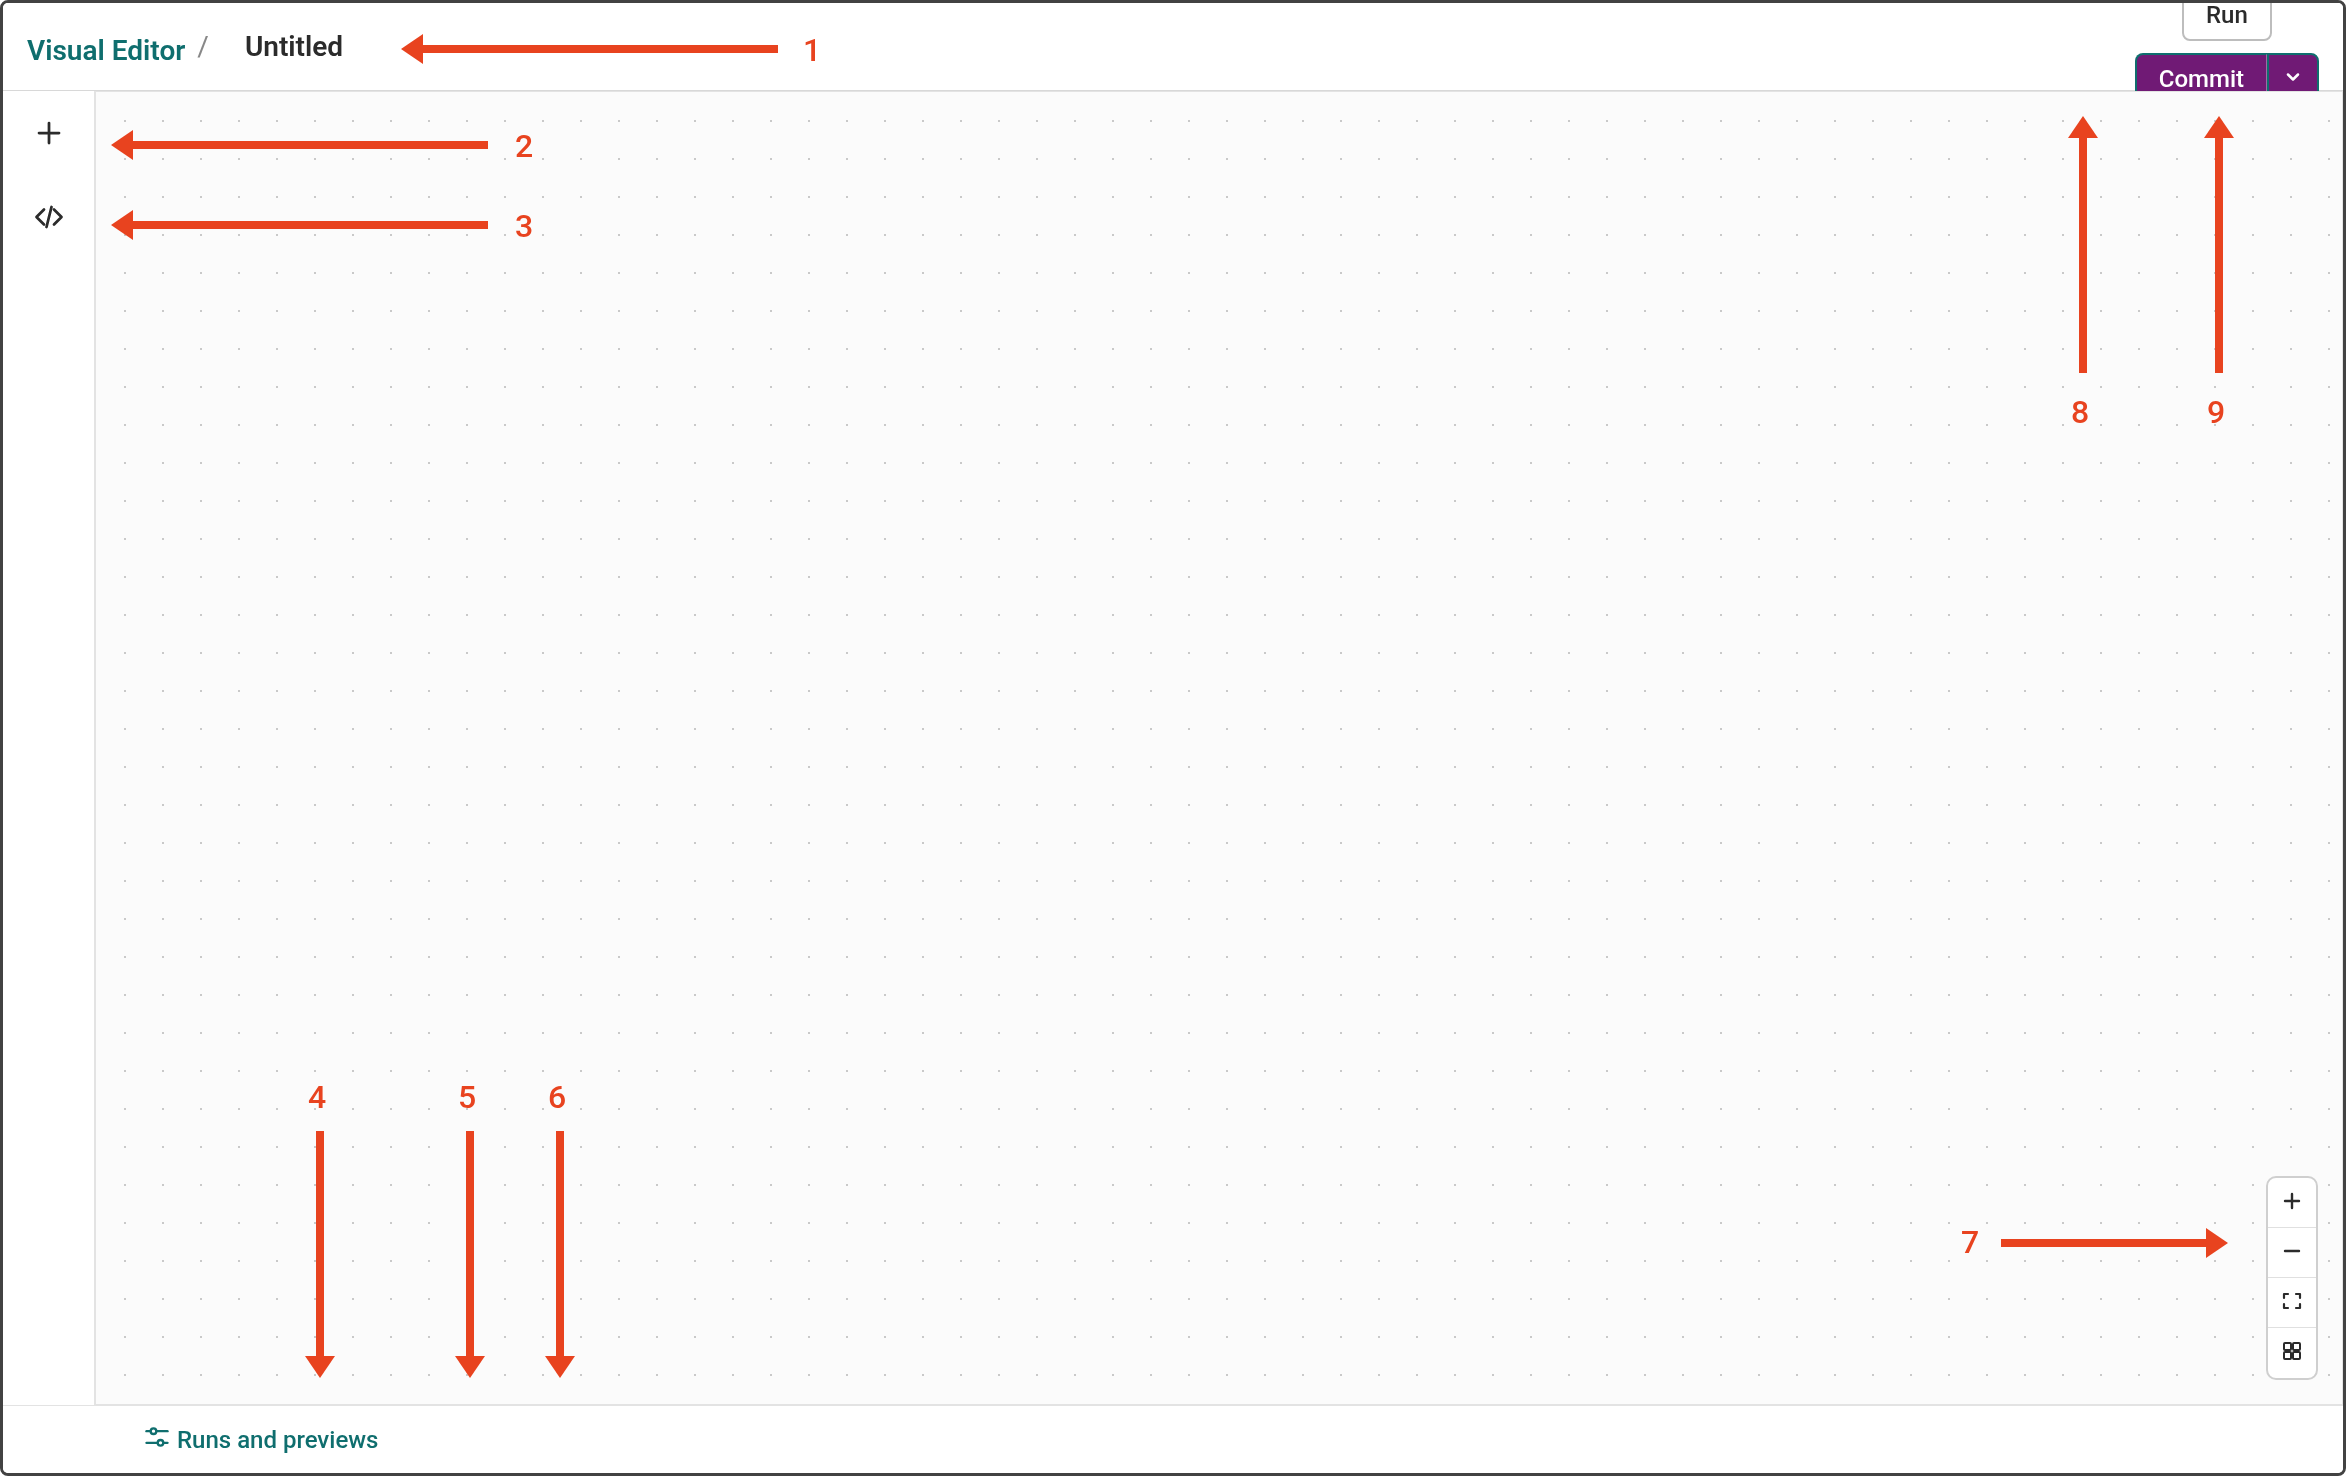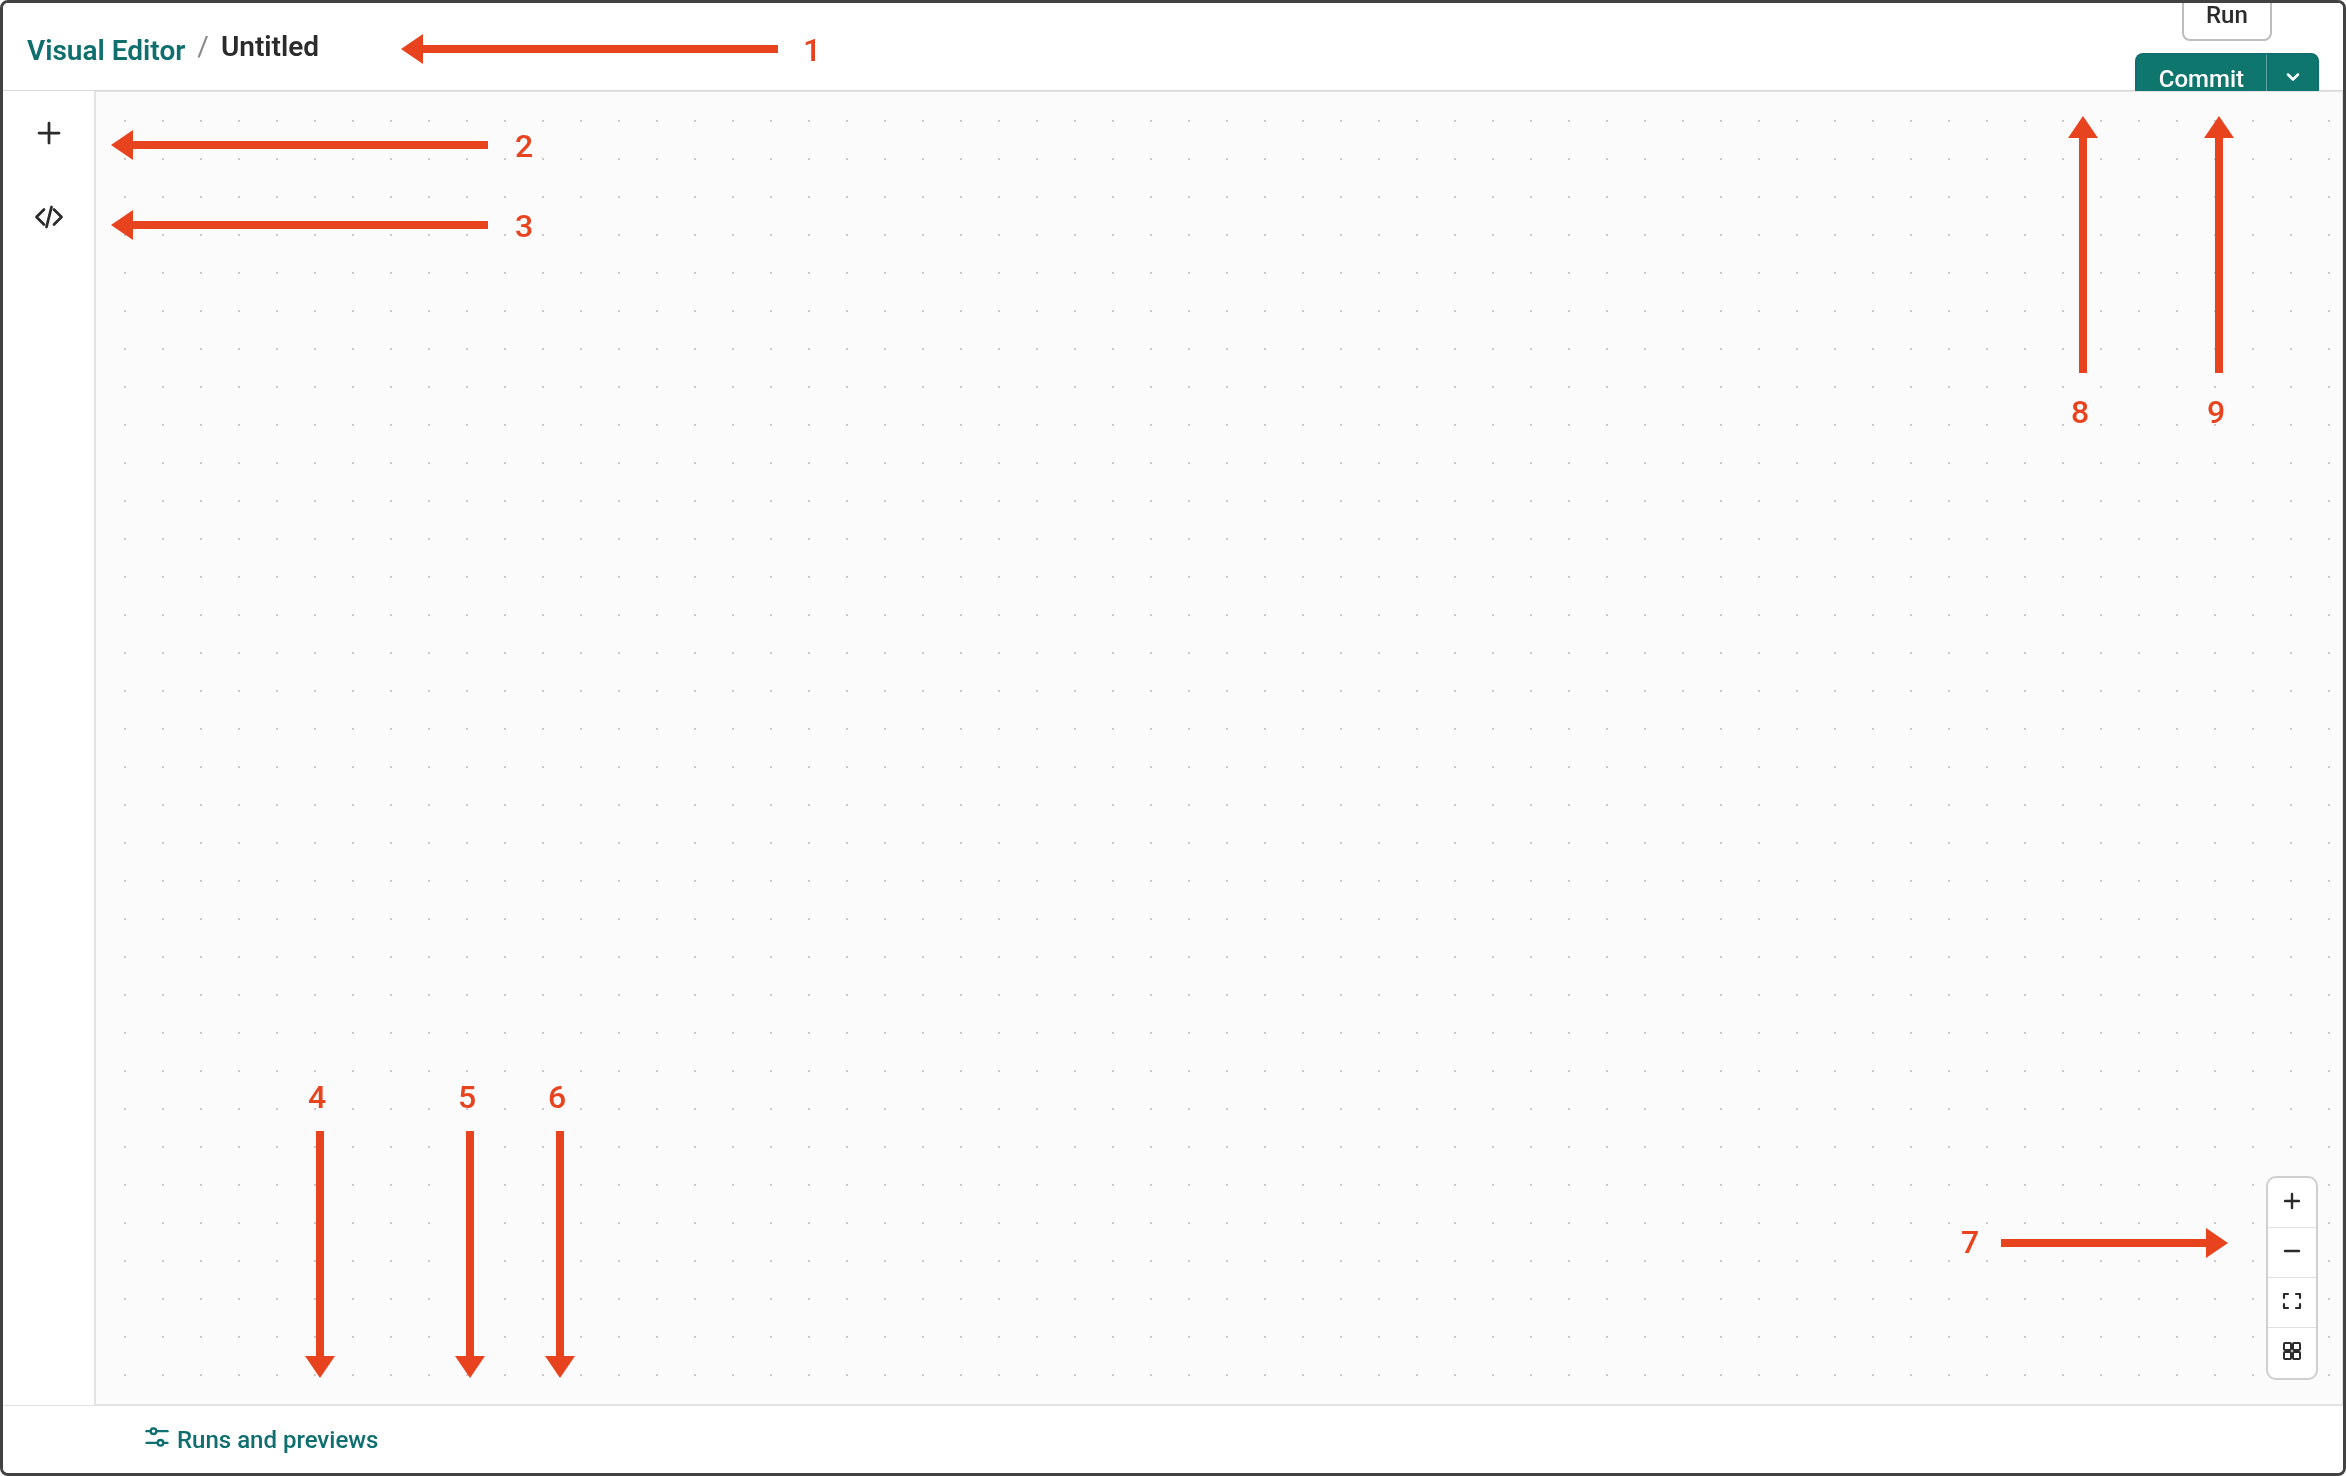--- a/index.html
+++ b/index.html
@@ -4,25 +4,25 @@
 <style>
   * { box-sizing: border-box; margin: 0; padding: 0; }
   html, body { width: 100%; height: 100%; font-family: -apple-system, BlinkMacSystemFont, "Segoe UI", Roboto, Helvetica, Arial, sans-serif; background: #fff; color: #1a1a1a; }
   .frame { width: 2346px; height: 1476px; border: 3px solid #424242; border-radius: 8px; position: relative; overflow: hidden; background: #fff; }
 
   
   .header { height: 88px; display: flex; align-items: center; justify-content: space-between; padding: 0 24px; border-bottom: 1px solid #d8d8d8; background: #fff; }
   .breadcrumb { display: flex; align-items: center; gap: 12px; font-size: 28px; font-weight: 600; }
   .breadcrumb .root { color: #0f6e6e; margin-top: 8px; }
   .breadcrumb .sep { color: #888; font-weight: 400; }
-  .breadcrumb .current { color: #2b2b2b; }
+  .breadcrumb .current { color: #2b2b2b; margin-left: 24px; }
   .header-actions { display: flex; align-items: center; gap: 12px; flex-direction: column; }
   .btn { height: 52px; display: inline-flex; align-items: center; justify-content: center; border-radius: 8px; font-size: 24px; font-weight: 500; padding: 0 22px; cursor: pointer; user-select: none; }
   .btn-outline { border: 2px solid #bdbdbd; background: #fff; color: #2b2b2b; }
-  .btn-primary { background: #0f766e; color: #fff; border: 2px solid #0f6e6e; }
+  .btn-primary { background: #701a75; color: #fff; border: 2px solid #0f6e6e; }
   .btn-group { display: flex; }
   .btn-group .btn-primary.main { border-top-right-radius: 0; border-bottom-right-radius: 0; border-right: 1px solid rgba(255,255,255,.35); }
   .btn-group .btn-primary.caret { border-top-left-radius: 0; border-bottom-left-radius: 0; padding: 0 14px; }
   .caret svg { width: 20px; height: 20px; }
 
   
   .body { position: absolute; top: 88px; bottom: 68px; left: 0; right: 0; display: flex; }
   .side-rail { width: 92px; background: #fff; border-right: 1px solid #e3e3e3; display: flex; flex-direction: column; align-items: center; padding-top: 20px; gap: 36px; }
   .rail-btn { width: 48px; height: 48px; display: flex; align-items: center; justify-content: center; border-radius: 6px; cursor: pointer; color: #2b2b2b; }
   .rail-btn svg { width: 30px; height: 30px; stroke: currentColor; }

